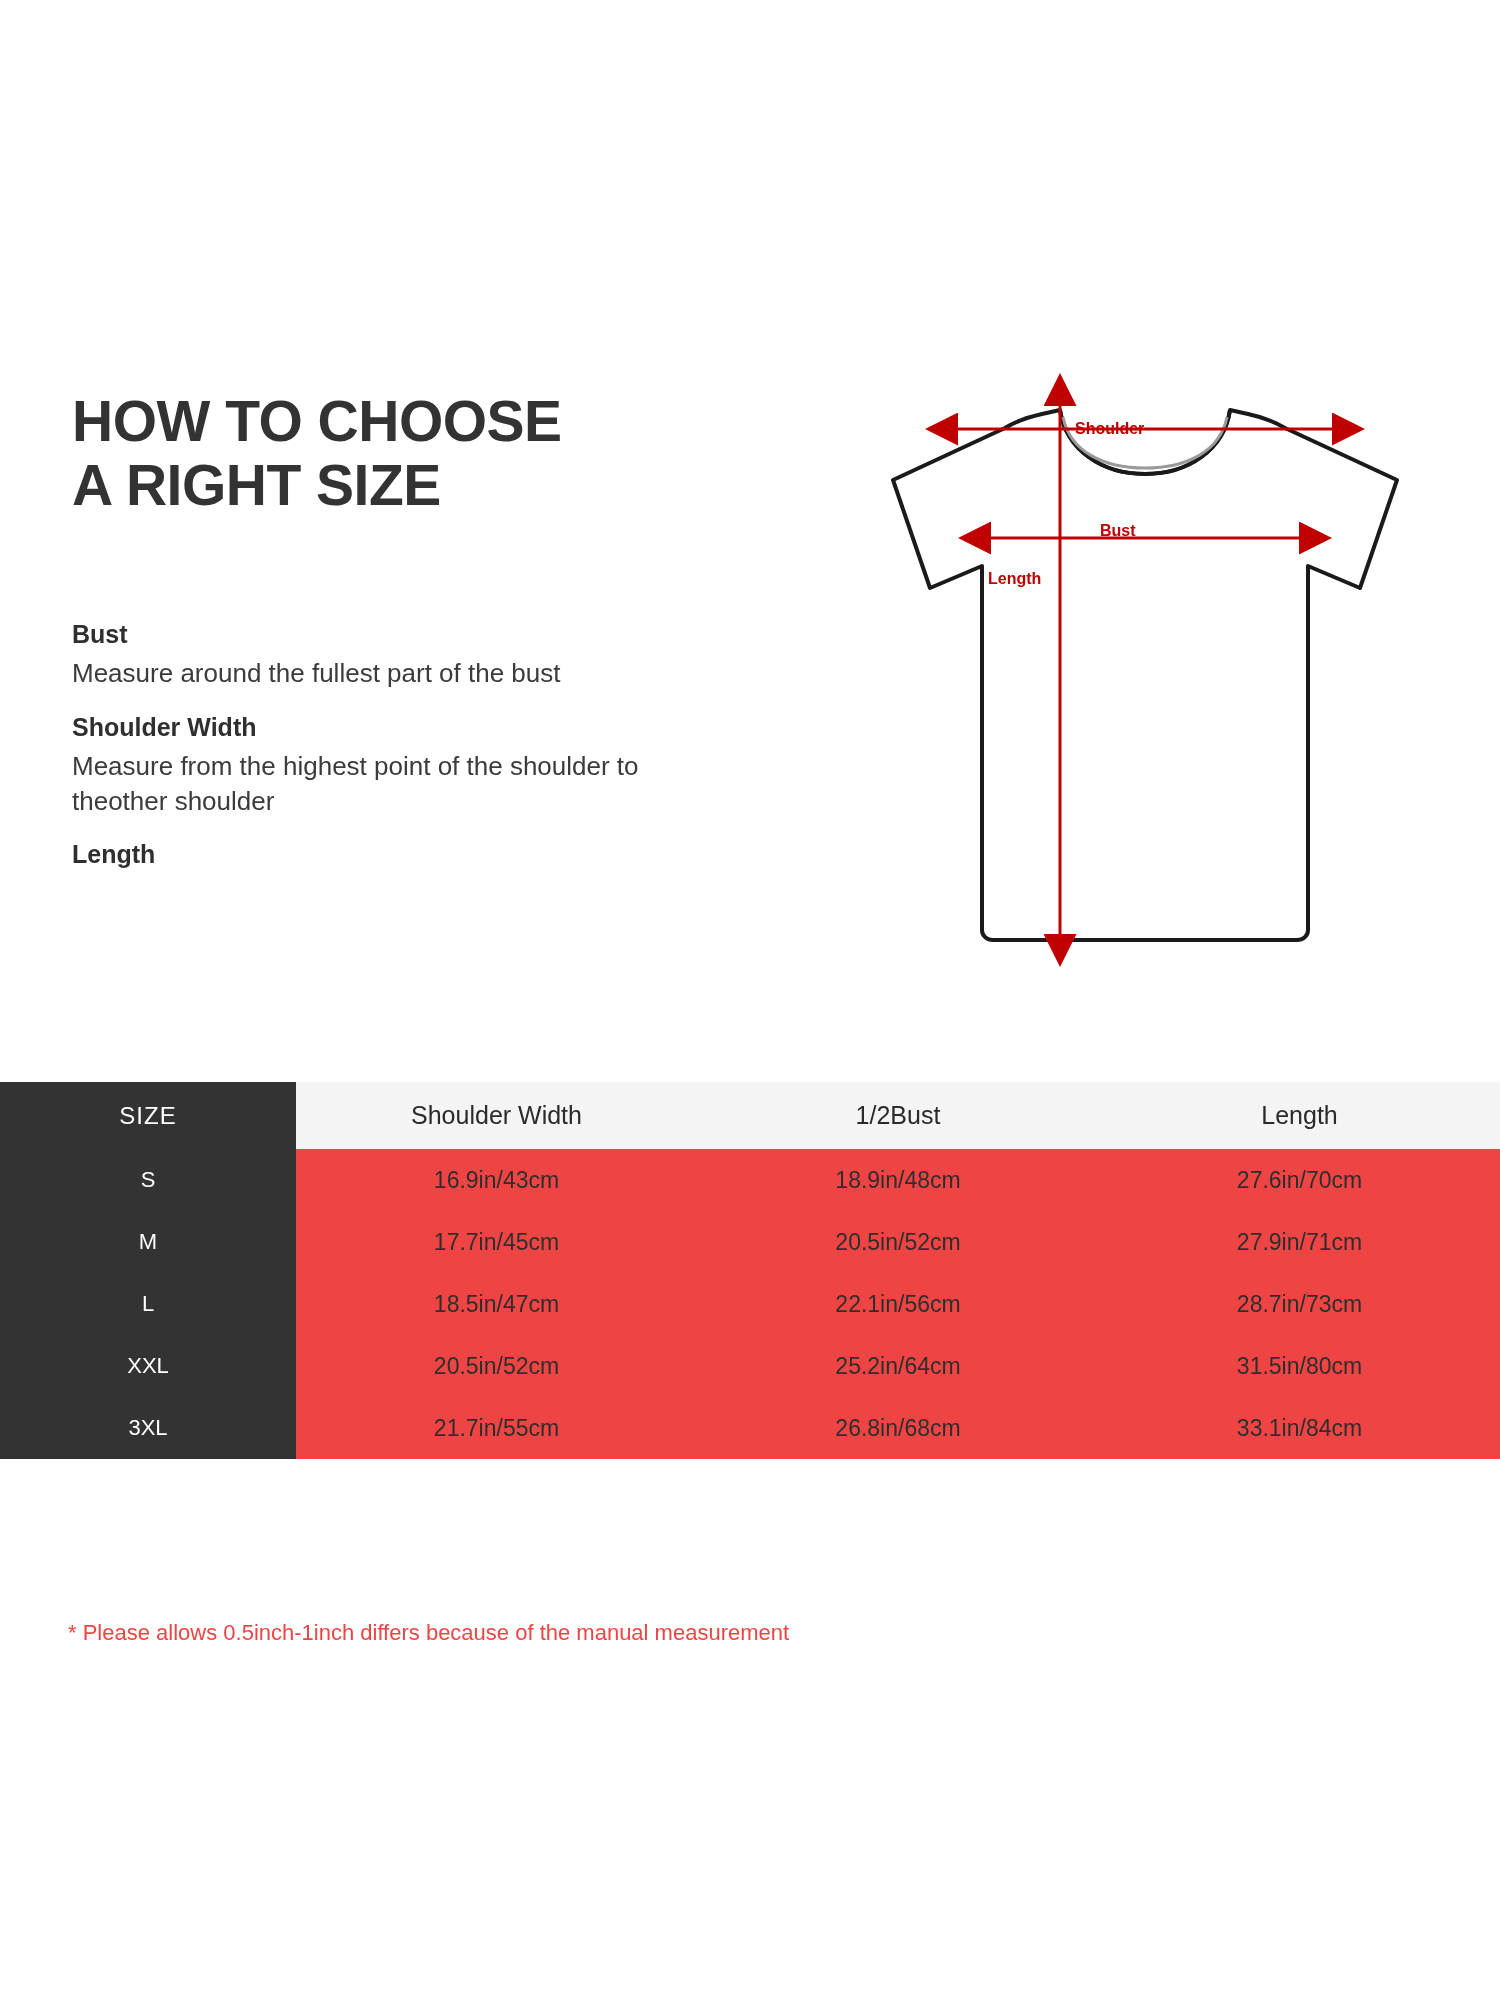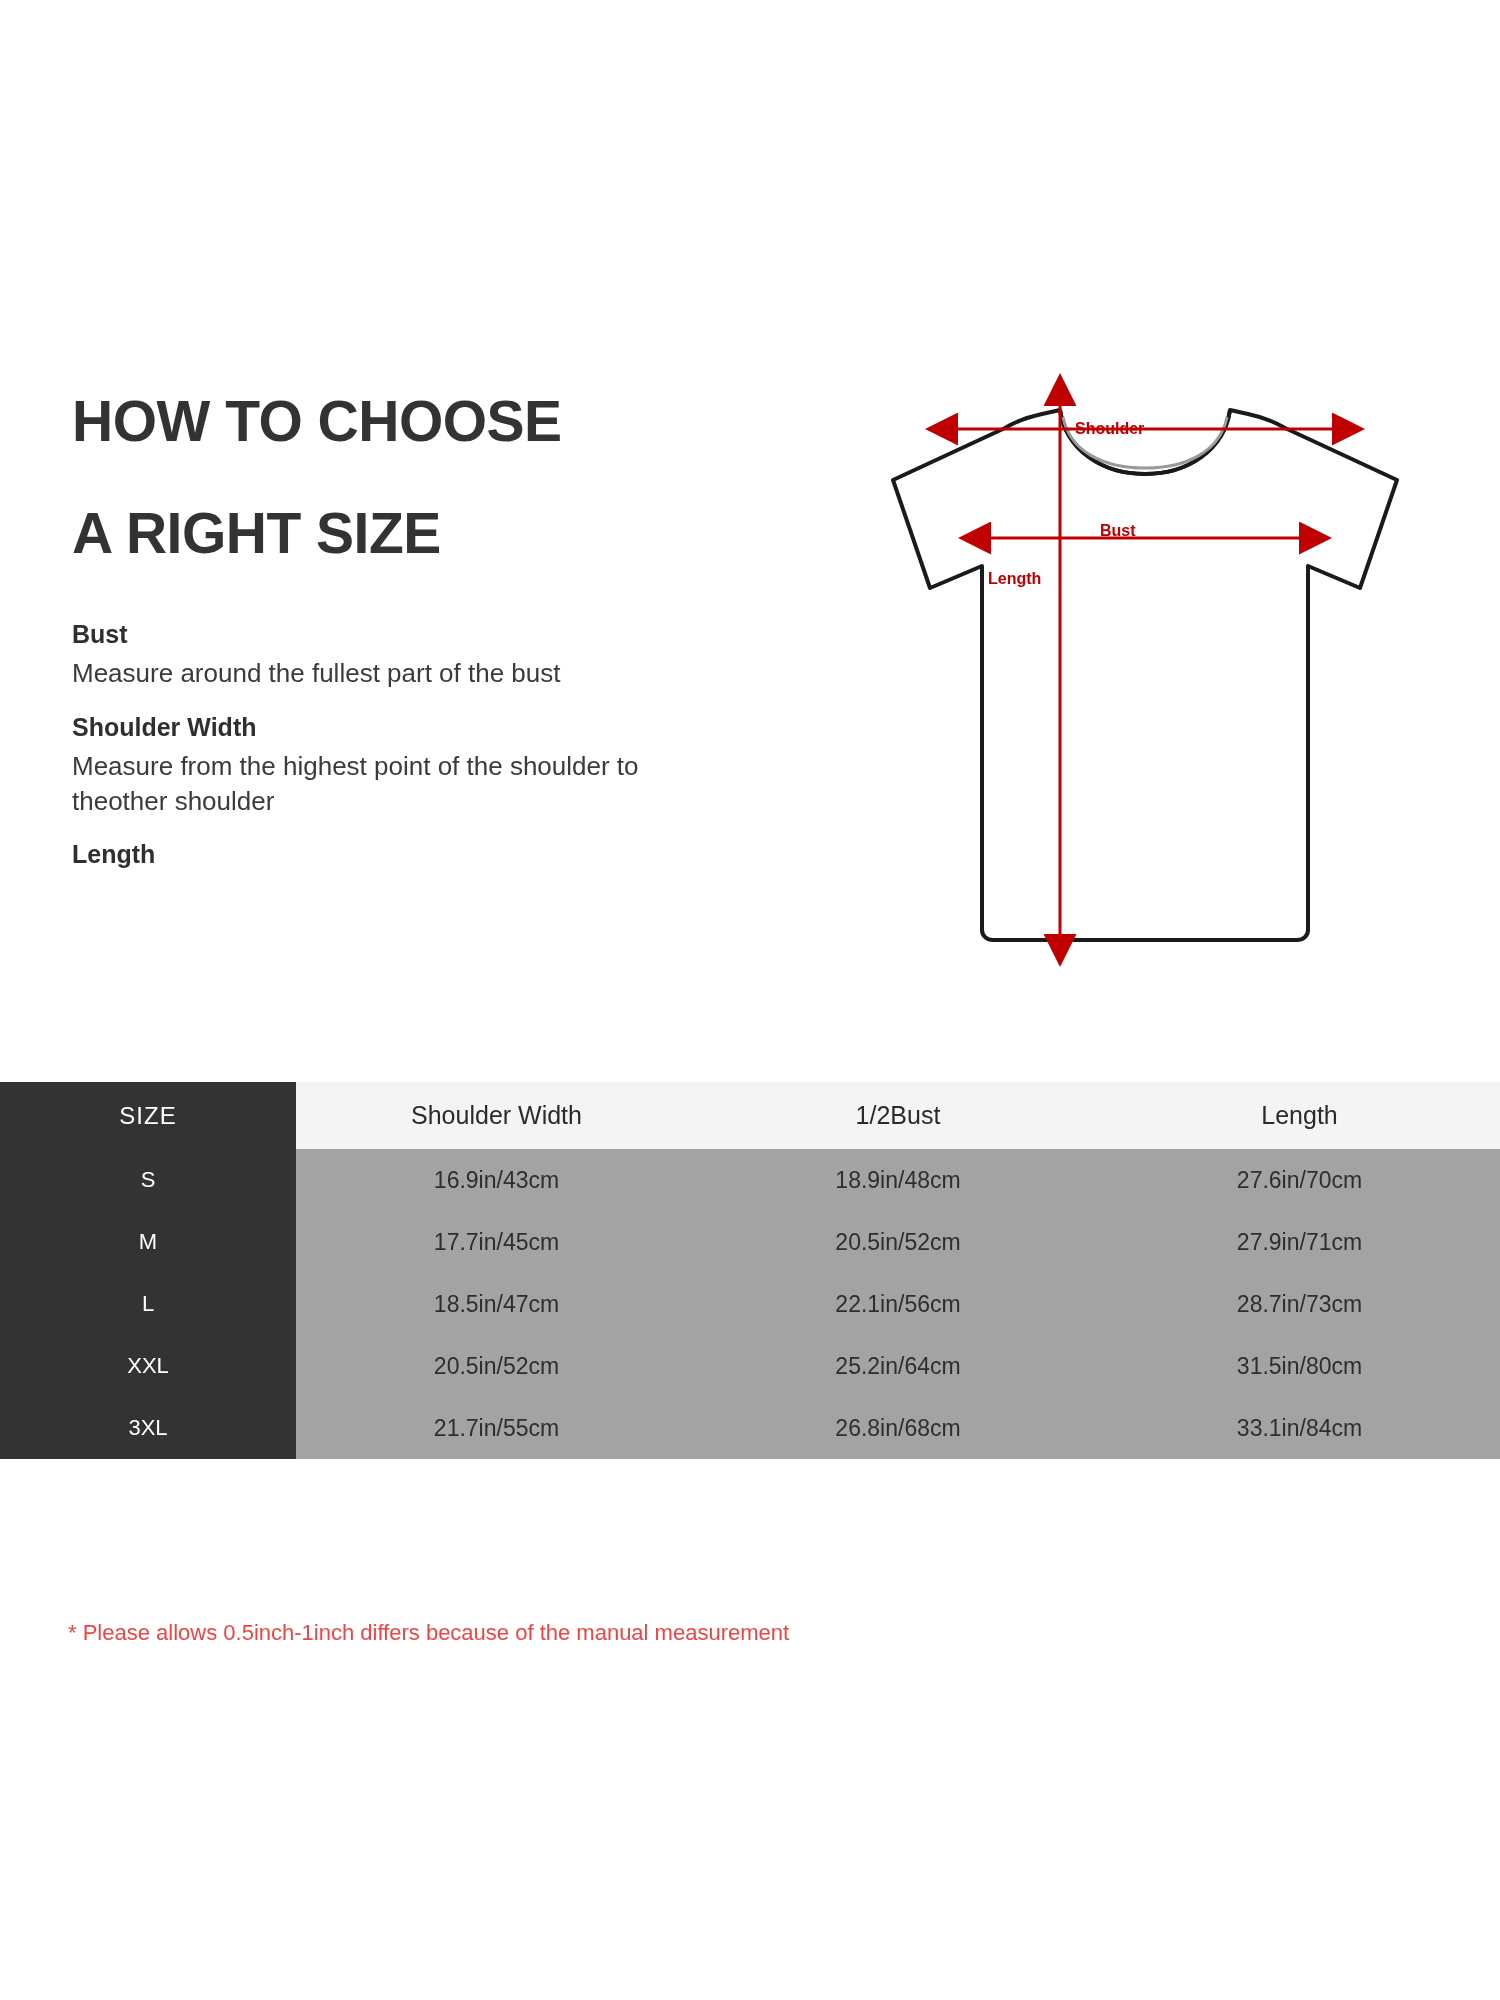--- a/index.html
+++ b/index.html
@@ -38,21 +38,21 @@
     position: absolute;
     left: 72px;
     top: 390px;
     width: 640px;
     font-size: 57px;
     line-height: 1.12;
     font-weight: bold;
     letter-spacing: -0.5px;
     color: #333333;
   }
-  .headline .line2 { display: block; margin-top: 48px; }
+  .headline .line2 { display: block; }
 
   .defs {
     position: absolute;
     left: 72px;
     top: 620px;
     width: 620px;
   }
   .def-block { margin-bottom: 22px; }
   .def-term {
     font-size: 25px;
@@ -108,21 +108,21 @@
   thead th.size-head {
     background: #333333;
     color: #ffffff;
     font-size: 24px;
     letter-spacing: 1px;
     margin-top: 32px;
   }
   tbody td {
     height: 60px;
     font-size: 23px;
-    background: #a3a3a3;
+    background: #ef4444;
     color: #2e2e2e;
   }
   tbody td.size-cell {
     background: #333333;
     color: #ffffff;
     font-size: 22px;
   }
 
   .footnote {
     position: absolute;

